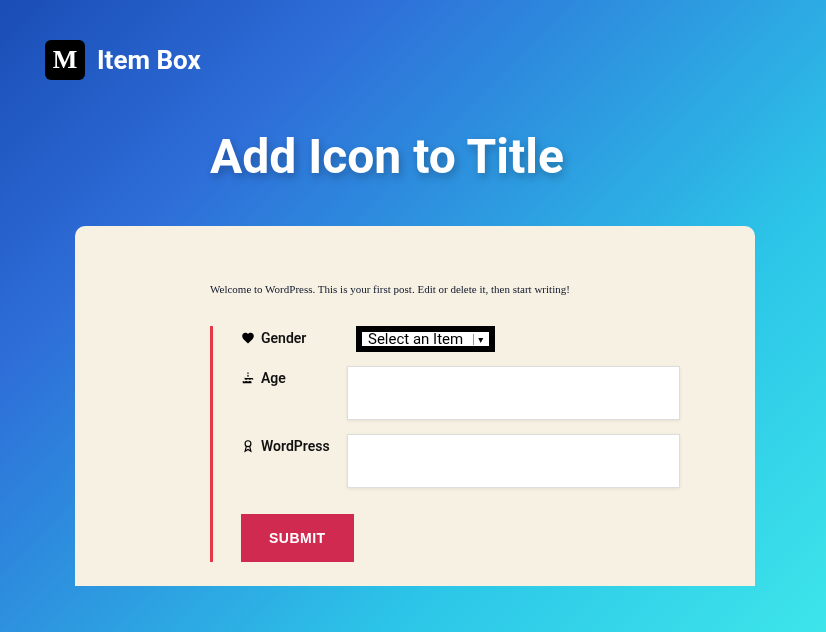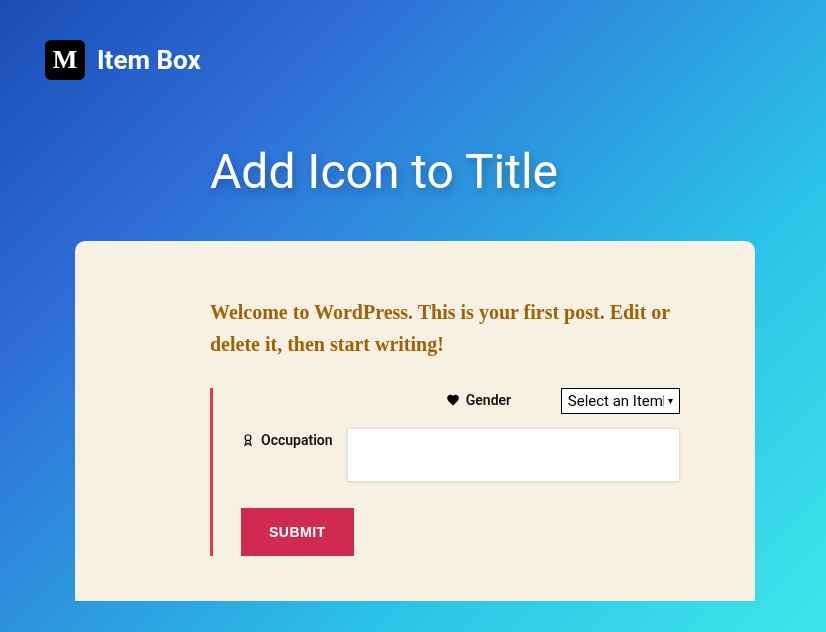--- a/index.html
+++ b/index.html
@@ -34,75 +34,74 @@
       font-weight: bold;
     }
     .logo-text {
       color: #fff;
       font-size: 26px;
       font-weight: 700;
     }
     .main-title {
       color: #fff;
       font-size: 48px;
-      font-weight: 400;
+      font-weight: 700;
       line-height: 1.2;
-      margin: 63px 0 0 210px;
+      margin: 48px 0 0 210px;
       text-shadow: 2px 4px 8px rgba(0,0,0,0.25);
     }
     .card {
       background: #f7f1e3;
       border-radius: 10px 10px 0 0;
       margin: 40px 0 0 75px;
       width: 680px;
       height: 360px;
       padding: 55px 75px 40px 135px;
     }
     .intro-text {
       font-family: Georgia, serif;
-      font-size: 20px;
-      color: #a16207;
+      font-size: 11px;
+      color: #0f172a;
       line-height: 1.6;
       margin-bottom: 28px;
-      font-weight: bold;
     }
     .form-area {
       border-left: 3px solid #e63946;
       padding-left: 28px;
     }
     .form-row {
       display: flex;
       align-items: flex-start;
       margin-bottom: 14px;
-      justify-content: flex-end;
     }
     .form-label {
       width: 115px;
       display: flex;
       align-items: center;
       gap: 6px;
       font-size: 14px;
       font-weight: 600;
       color: #111;
       padding-top: 4px;
     }
     .form-label .icon {
       width: 14px;
       height: 14px;
       display: inline-flex;
       align-items: center;
       justify-content: center;
     }
     .select-box {
-      border: 1px solid #000000;
+      border: 6px solid #000000;
       background: #fff;
       padding: 3px 6px;
       font-size: 15px;
       display: inline-flex;
       align-items: center;
+      gap: 10px;
       height: 26px;
     }
     .select-arrow {
       font-size: 10px;
       border-left: 1px solid #999;
       padding-left: 4px;
     }
     .text-input {
       width: 360px;
       height: 54px;
@@ -149,29 +148,40 @@
             </svg>
         </span>
         <span>Gender</span>
       </div>
       <div class="select-box">
         <span>Select an Item</span>
         <span class="select-arrow">▾</span>
       </div>
     </div>
 
+    <div class="form-row">
+      <div class="form-label">
+        <span class="icon">
+          <svg viewBox="0 0 24 24" width="14" height="14" fill="#000">
+              <path d="M12 2c.5 0 1 1 1 2s-.5 1.5-1 1.5S11 5 11 4s.5-2 1-2zm-1 5h2v3h-2zm-6 5h14c1 0 2 .8 2 2v1c-1.5 0-2-1-3-1s-1.5 1-3 1-2-1-3-1-1.5 1-3 1-2-1-3-1v-1c0-1.2 1-2 2-2zm-2 8v-3c1.5 0 2 1 3 1s1.5-1 3-1 2 1 3 1 1.5-1 3-1 2 1 3 1v3H3z"></path>
+            </svg>
+        </span>
+        <span>Age</span>
+      </div>
+      <div class="text-input"></div>
+    </div>
 
     <div class="form-row">
       <div class="form-label">
         <span class="icon">
           <svg viewBox="0 0 24 24" width="14" height="14" fill="none" stroke="#000" stroke-width="2">
               <circle cx="12" cy="8" r="5"></circle>
               <path d="M9 13l-2 8 5-3 5 3-2-8"></path>
             </svg>
         </span>
-        <span>Occupation</span>
+        <span>WordPress</span>
       </div>
       <div class="text-input"></div>
     </div>
 
     <button class="submit-btn">SUBMIT</button>
   </div>
 </div>
 
 </body></html>

